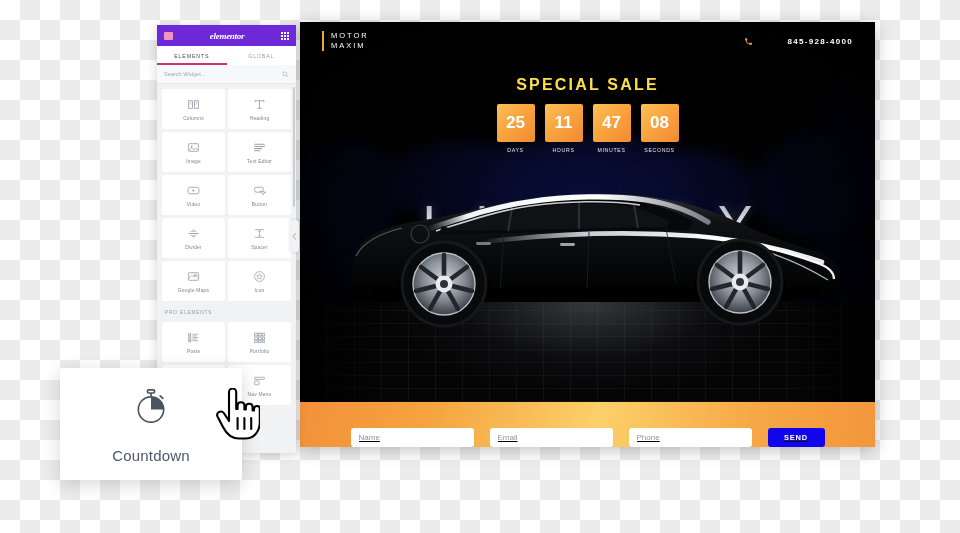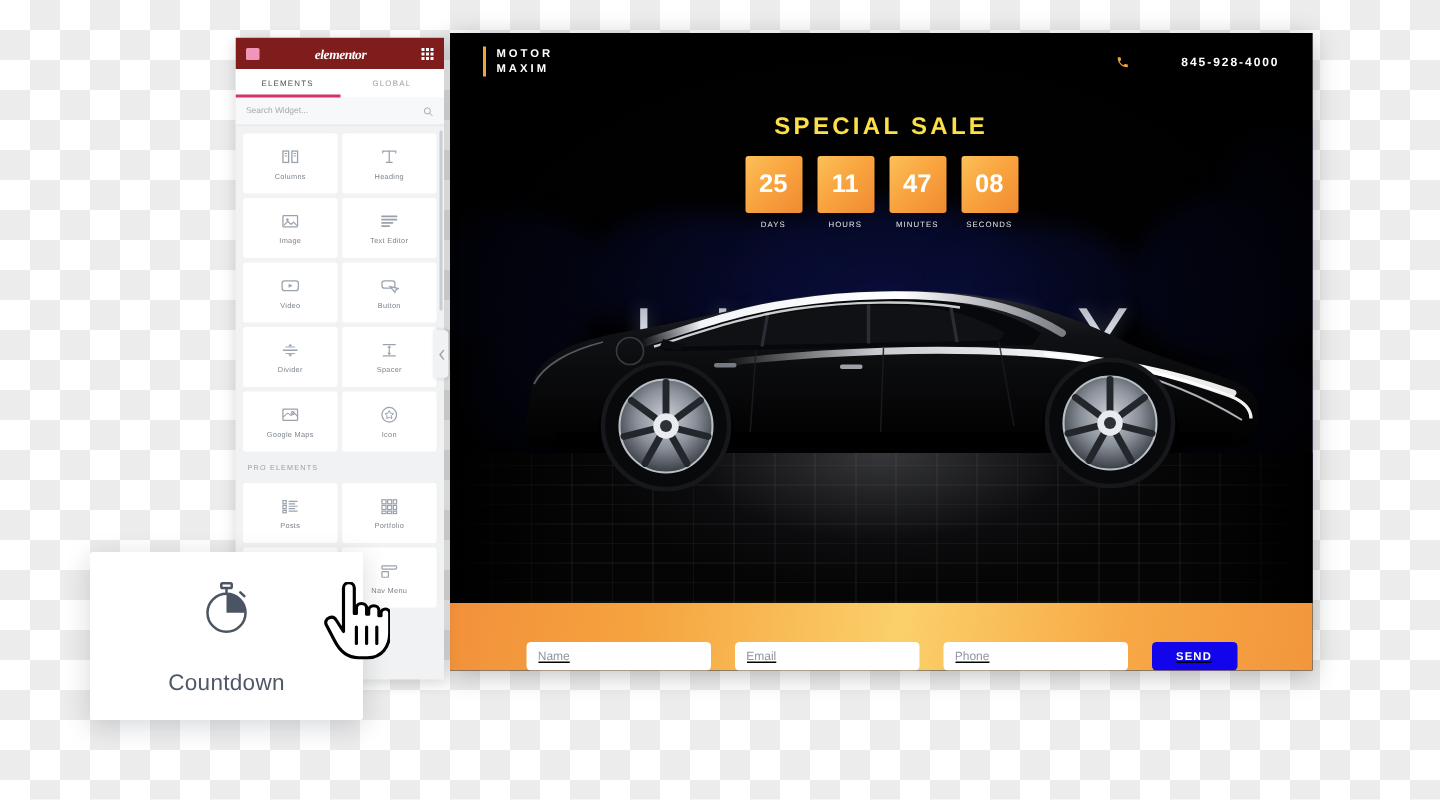--- a/index.html
+++ b/index.html
@@ -47,21 +47,21 @@
 
   
   .site-head {
     position: absolute; left: 0; right: 0; top: 0; height: 38px;
     display: flex; align-items: center; justify-content: space-between;
     padding: 0 22px; z-index: 8;
   }
   .logo { display: flex; align-items: center; gap: 7px; }
   .logo-bar { width: 2px; height: 20px; background: #f2a33c; }
   .logo-txt {
-    color: #fff; font-size: 7.5px; font-weight: bold; letter-spacing: 2px; line-height: 10px;
+    color: #fff; font-size: 7.5px; font-weight: normal; letter-spacing: 2px; line-height: 10px;
   }
   .phone { display: flex; align-items: center; gap: 5px; }
   .phone-num { color: #fff; font-size: 8px; font-weight: bold; letter-spacing: 1.3px; margin-left: 30px; }
 
   
   .sale-title {
     position: absolute; left: 0; right: 0; top: 54px;
     text-align: center; color: #fde047; font-size: 16px;
     font-weight: bold; letter-spacing: 2.2px; z-index: 8;
   }
@@ -132,21 +132,21 @@
   
   .panel {
     position: absolute; left: 157px; top: 25px;
     width: 139px; height: 428px;
     background: #f1f2f3;
     box-shadow: 0 2px 10px rgba(0,0,0,.18);
     overflow: hidden;
     display: flex; flex-direction: column;
   }
   .p-head {
-    height: 21px; background: #7f1d1d;
+    height: 21px; background: #6d28d9;
     display: flex; align-items: center; justify-content: space-between;
     padding: 0 7px; flex: none;
   }
   .p-logo {
     color: #fff; font-size: 9px; font-style: italic; font-weight: bold;
     letter-spacing: -.3px; font-family: "Liberation Serif", serif;
   }
   .ic-sq { width: 9px; height: 8px; background: #f196bb; border-radius: 1px; }
   .ic-grid { display: grid; grid-template-columns: repeat(3,2px); gap: 1px; }
   .ic-grid i { width: 2px; height: 2px; background: #fff; display: block; }

